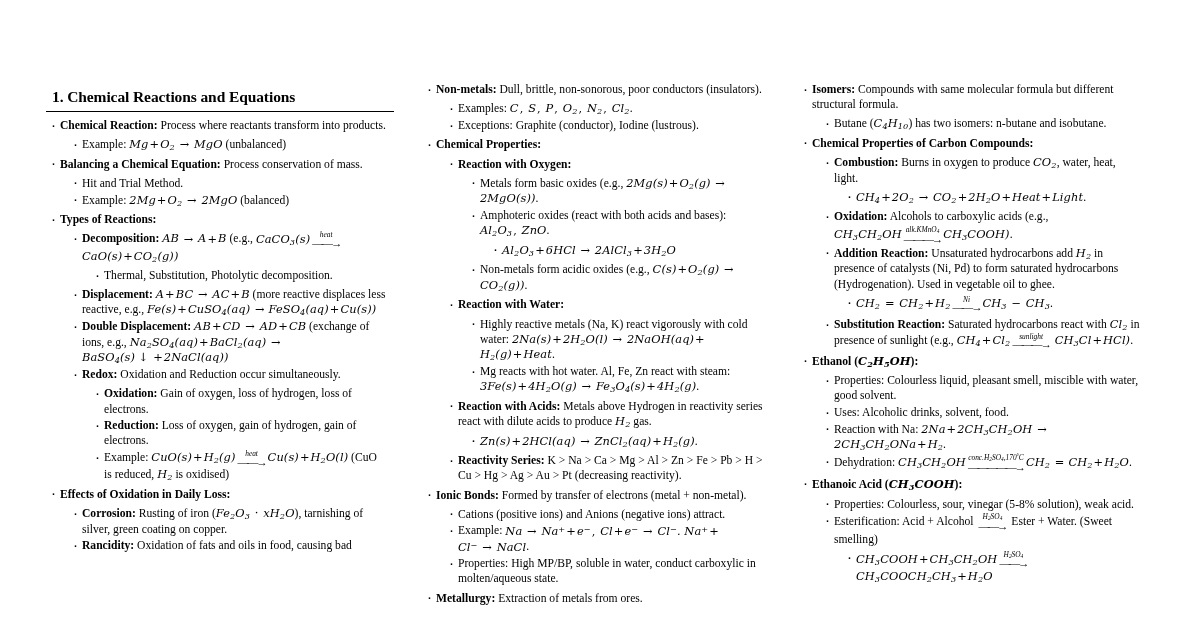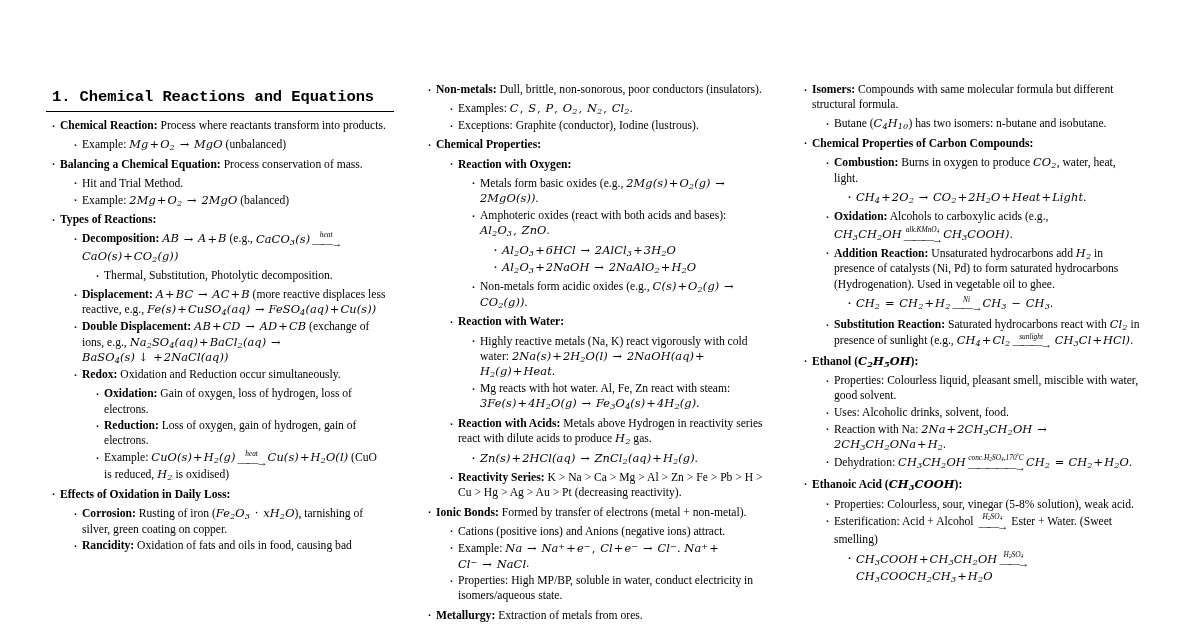--- a/index.html
+++ b/index.html
@@ -28,21 +28,21 @@
   }
   .col { width: 350px; flex: 0 0 350px; }
   .col-1 { padding-top: 88px; }
   .col-2, .col-3 { padding-top: 78px; }
 
   h1.page-title {
     font-size: 15.5px;
     font-weight: bold;
     margin: 0 0 5px 6px;
     letter-spacing: -0.1px;
-    font-family: Liberation Mono, monospace;
+    font-family: Liberation Serif, serif;
   }
   .title-rule {
     border: none;
     border-top: 1.6px solid #000;
     margin: 0 0 6px 0;
     width: 348px;
   }
 
   ul { list-style: none; margin: 4px; padding: 0; }
   li {
@@ -197,21 +197,20 @@
               <b>Reaction with Oxygen:</b>
               <ul>
                 <li>
                   Metals form basic oxides (e.g., <span class="m">2Mg(s)<span class="op">+</span>O<sub>2</sub>(g) <span class="op">→</span></span>
                   <span class="m">2MgO(s))</span>.
                 </li>
                 <li>
                   Amphoteric oxides (react with both acids and bases): <span class="m">Al<sub>2</sub>O<sub>3</sub><span class="op">,</span> ZnO</span>.
                   <ul>
                     <li><span class="m">Al<sub>2</sub>O<sub>3</sub><span class="op">+</span>6HCl <span class="op">→</span> 2AlCl<sub>3</sub><span class="op">+</span>3H<sub>2</sub>O</span></li>
-                    <li><span class="m">Al<sub>2</sub>O<sub>3</sub><span class="op">+</span>2NaOH <span class="op">→</span> 2NaAlO<sub>2</sub><span class="op">+</span>H<sub>2</sub>O</span></li>
                   </ul>
                 </li>
                 <li>
                   Non-metals form acidic oxides (e.g., <span class="m">C(s)<span class="op">+</span>O<sub>2</sub>(g) <span class="op">→</span></span>
                   <span class="m">CO<sub>2</sub>(g))</span>.
                 </li>
               </ul>
             </li>
             <li>
               <b>Reaction with Water:</b>
@@ -239,21 +238,21 @@
         </li>
 
         <li>
           <b>Ionic Bonds:</b><span> Formed by transfer of electrons (metal + non-metal).</span>
           <ul>
             <li>Cations (positive ions) and Anions (negative ions) attract.</li>
             <li>
               Example: <span class="m">Na <span class="op">→</span> Na<sup>+</sup><span class="op">+</span>e<sup>−</sup><span class="op">,</span> Cl<span class="op">+</span>e<sup>−</sup> <span class="op">→</span> Cl<sup>−</sup>. Na<sup>+</sup><span class="op">+</span></span>
               <span class="m">Cl<sup>−</sup> <span class="op">→</span> NaCl</span>.
             </li>
-            <li>Properties: High MP/BP, soluble in water, conduct electricity in isomers/aqueous state.</li>
+            <li>Properties: High MP/BP, soluble in water, conduct carboxylic in molten/aqueous state.</li>
           </ul>
         </li>
 
         <li class="clipline">
           <b>Metallurgy:</b><span> Extraction of metals from ores.</span>
         </li>
       </ul>
     </div>
 
     <div class="col col-3">

